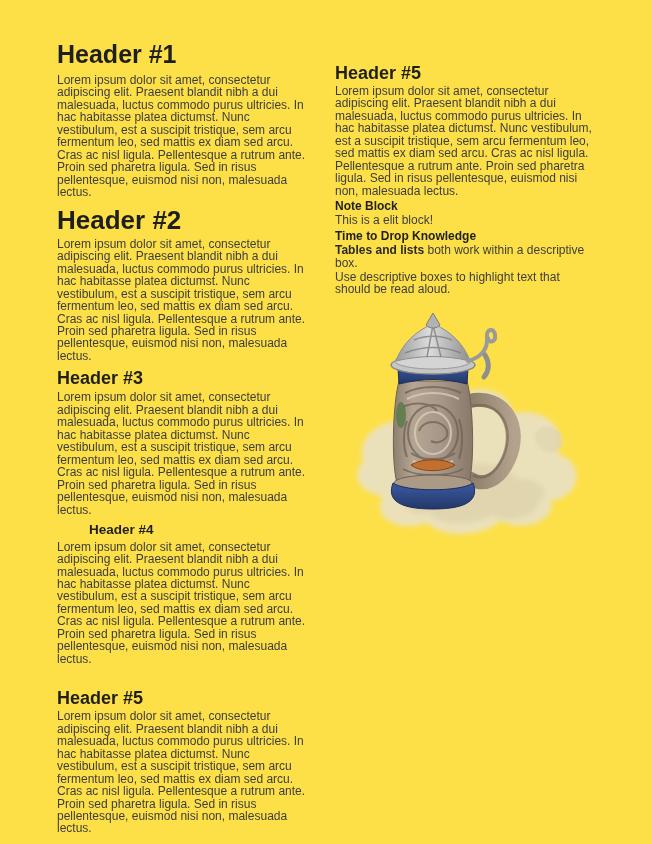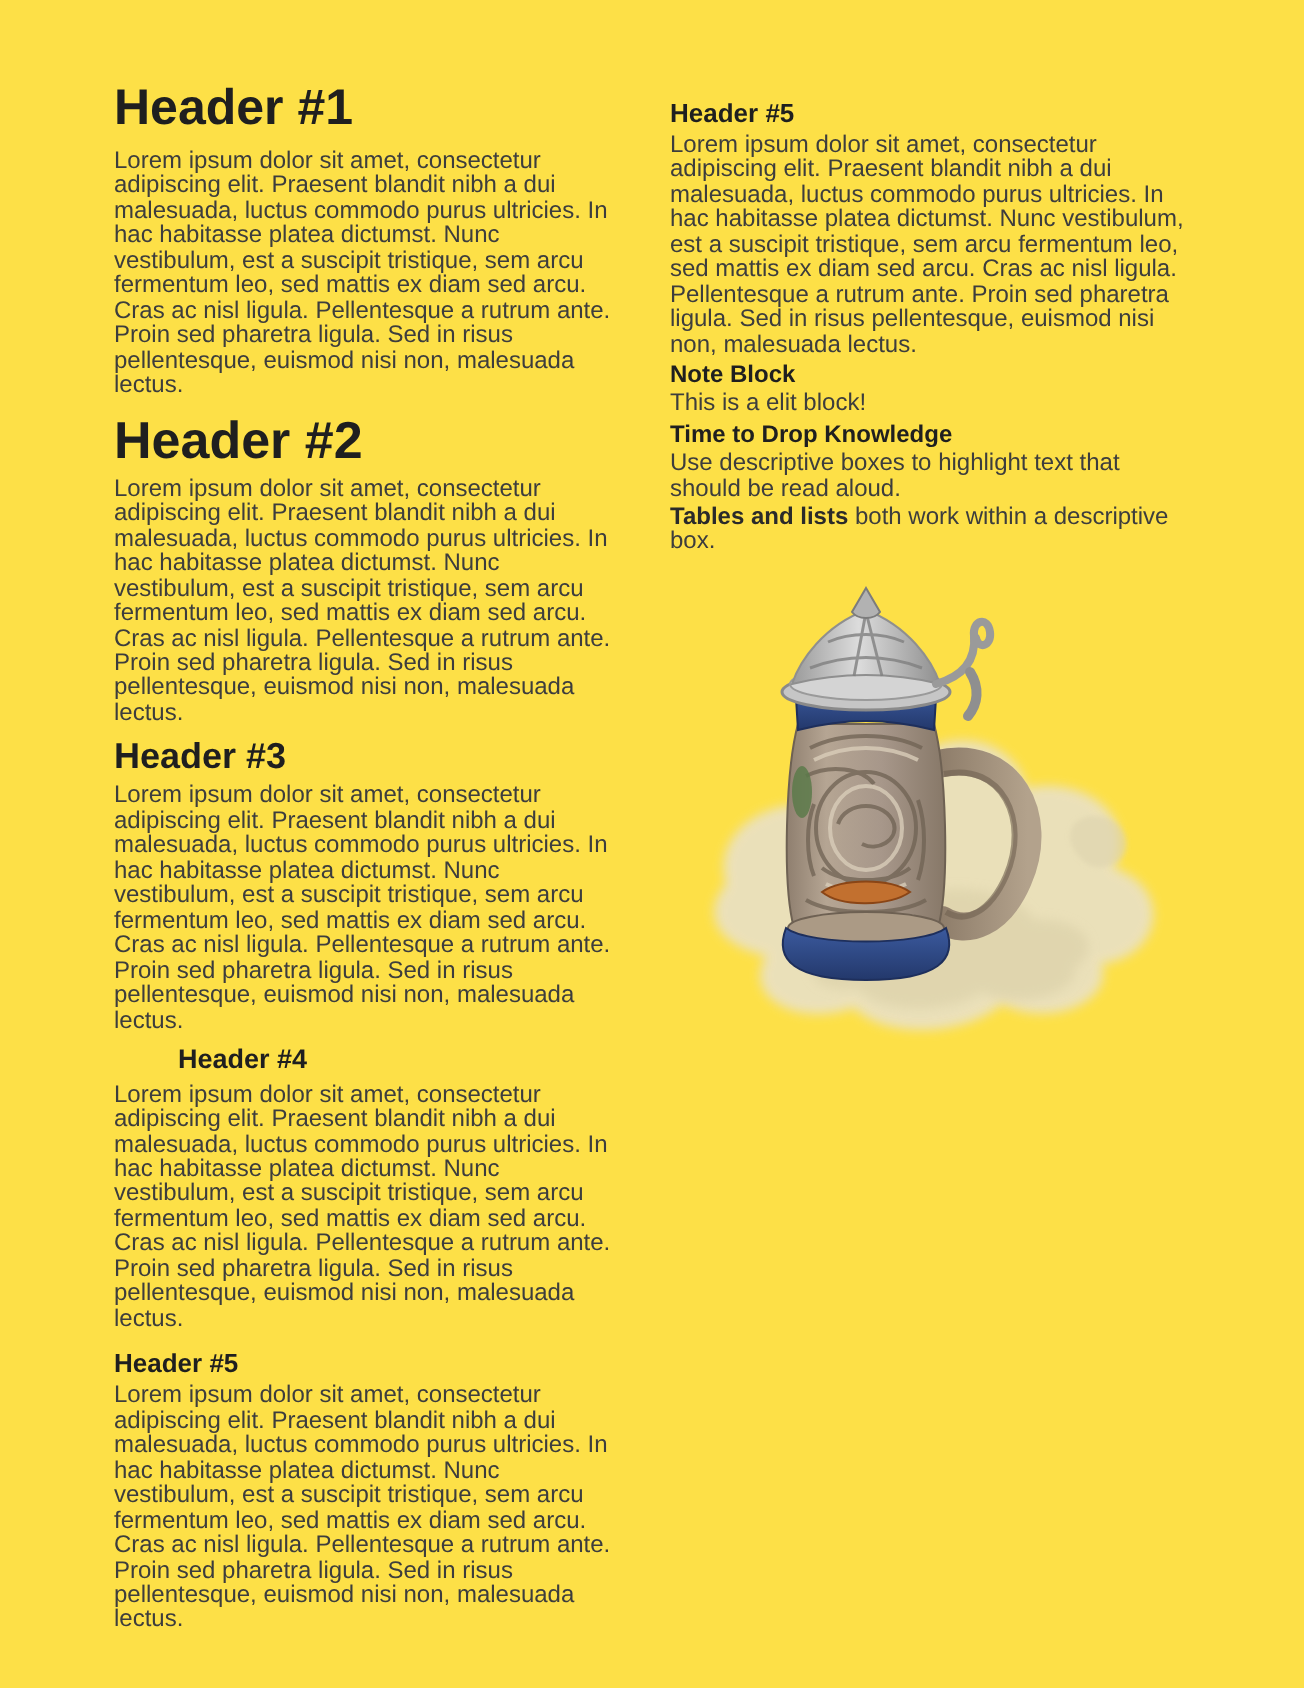--- a/index.html
+++ b/index.html
@@ -25,21 +25,21 @@
 
   h1, h2, h3, h4, h5, h6 {
     color: #1f1f1f;
     font-weight: bold;
     margin: 0;
   }
   h1 { font-size: 25px; line-height: 1.0; margin: 2px 0 7px 0; }
   h2 { font-size: 26px; line-height: 1.0; margin: 8px 0 5px 0; }
   h3 { font-size: 18px; line-height: 1.0; margin: 7px 0 4px 0; }
   h4 { font-size: 13.5px; line-height: 1.0; margin: 7px 0 4px 0; padding-left: 32px; }
-  h5 { font-size: 13px; line-height: 1.0; margin: 10px 0 3px 0; }
+  h5 { font-size: 18px; line-height: 1.0; margin: 24px 0 3px 0; }
   h6 { font-size: 12px; line-height: 1.1; margin: 3px 0 1px 0; }
 
   p.body {
     font-size: 12px;
     line-height: 1.04;
     color: #3d3d3d;
     margin: 0 0 2px 0;
   }
   p.body strong { color: #2a2a2a; }
 
@@ -73,23 +73,23 @@
   </div>
 
   <div class="col col-right">
     <h5>Header #5</h5>
     <p class="body">Lorem ipsum dolor sit amet, consectetur adipiscing elit. Praesent blandit nibh a dui malesuada, luctus commodo purus ultricies. In hac habitasse platea dictumst. Nunc vestibulum, est a suscipit tristique, sem arcu fermentum leo, sed mattis ex diam sed arcu. Cras ac nisl ligula. Pellentesque a rutrum ante. Proin sed pharetra ligula. Sed in risus pellentesque, euismod nisi non, malesuada lectus.</p>
 
     <h6>Note Block</h6>
     <p class="body">This is a elit block!</p>
 
     <h6>Time to Drop Knowledge</h6>
+    <p class="body"><strong>Tables and lists</strong><span> both work within a descriptive box.</span></p>
+
     <p class="body">Use descriptive boxes to highlight text that should be read aloud.</p>
-
-    <p class="body"><strong>Tables and lists</strong><span> both work within a descriptive box.</span></p>
 
     <div class="stein-wrap">
       <svg width="252" height="232" viewBox="0 0 252 232" xmlns="http://www.w3.org/2000/svg">
         <defs>
           <linearGradient id="bodyGrad" x1="0" y1="0" x2="1" y2="0">
             <stop offset="0" stop-color="#8f7f6f"></stop>
             <stop offset="0.25" stop-color="#b5a593"></stop>
             <stop offset="0.6" stop-color="#a7978a"></stop>
             <stop offset="1" stop-color="#877868"></stop>
           </linearGradient>

